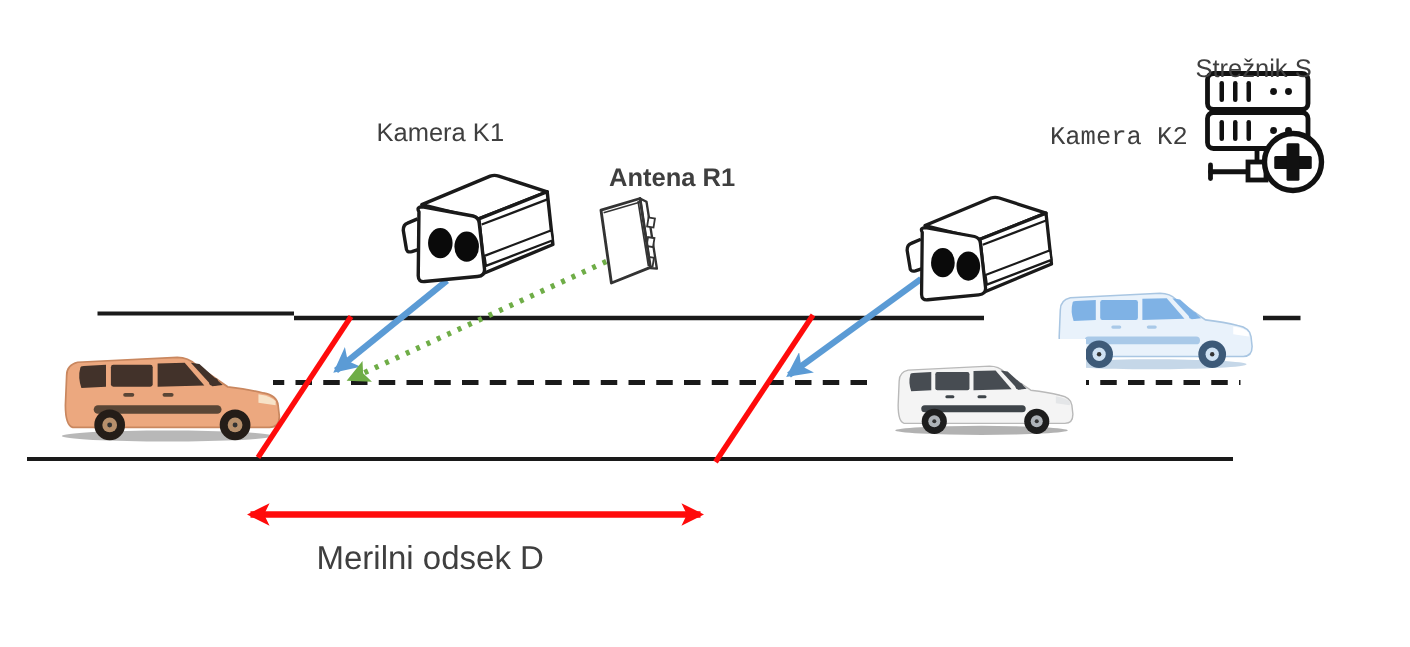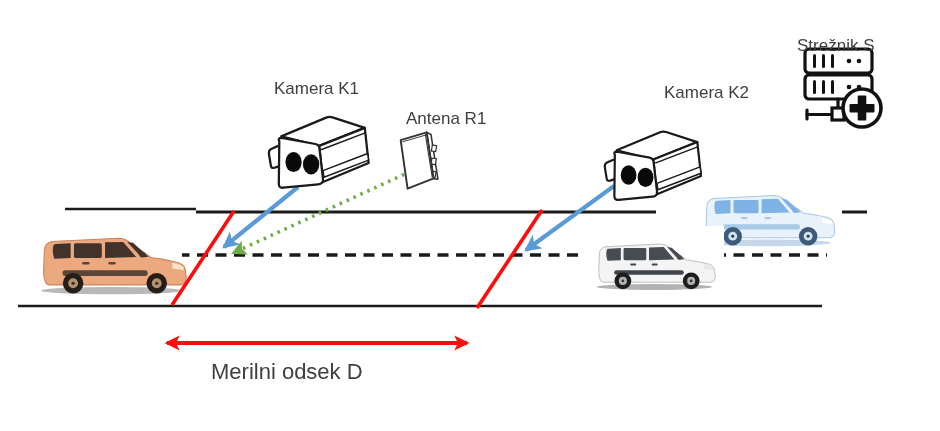--- a/index.html
+++ b/index.html
@@ -149,18 +149,18 @@
       <circle cx="862" cy="108" r="19" fill="#fff" stroke="#111" stroke-width="3.6"></circle>
       <rect x="849.5" y="104" width="25" height="8.6" rx="1" fill="#111"></rect>
       <rect x="857.7" y="95.5" width="8.6" height="25" rx="1" fill="#111"></rect>
     </g>
 
     <g>
       <line x1="167" y1="343" x2="467" y2="343" stroke="var(--measurement_arrow,#FF0B0B)" stroke-width="4.2" marker-start="url(#arrow-red)" marker-end="url(#arrow-red)"></line>
     </g>
   </svg>
 
-  <div class="lbl" id="label-camera-k1" style="left:274px;top:80px;text-align:right;">Kamera K1</div>
-  <div class="lbl" id="label-antenna-r1" style="left:406px;top:110px;">Antena R1</div>
-  <div class="lbl" id="label-camera-k2" style="left:664px;top:84px;">Kamera K2</div>
+  <div class="lbl" id="label-camera-k1" style="left:251px;top:80px;text-align:right;">Kamera K1</div>
+  <div class="lbl" id="label-antenna-r1" style="left:406px;top:110px;font-weight:bold;">Antena R1</div>
+  <div class="lbl" id="label-camera-k2" style="left:700px;top:84px;font-family:Liberation Mono, monospace;">Kamera K2</div>
   <div class="lbl" id="label-server" style="left:797px;top:21px;margin-top:16px;">Strežnik S</div>
   <div class="lbl" id="label-measurement" style="left:211px;top:360px;">Merilni odsek D</div>
 </div>
 
 </body></html>

